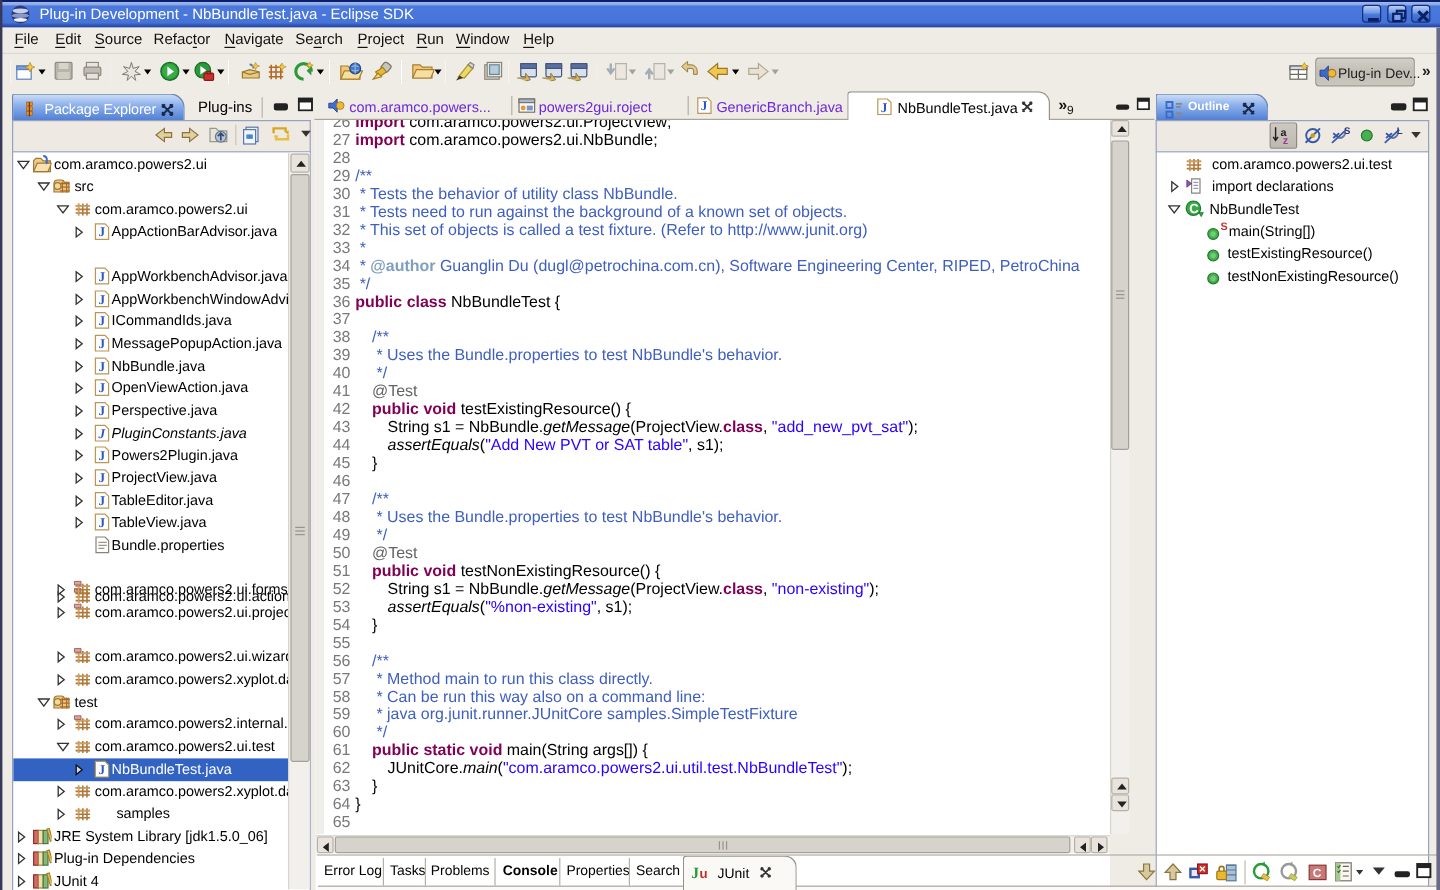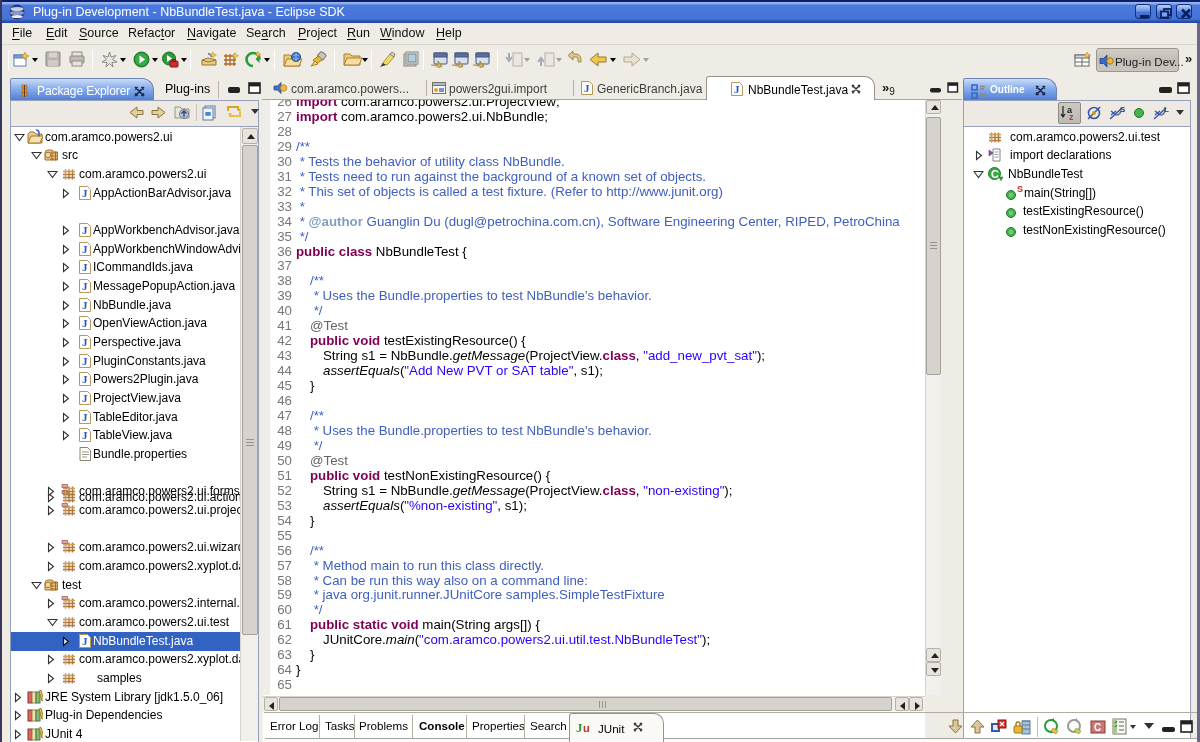--- a/index.html
+++ b/index.html
@@ -18,21 +18,21 @@
 .tsep{position:absolute;top:5px;width:1px;height:20px;background:#c9c5bc;border-right:1px solid #fff;}
 .ticon{position:absolute;top:6px;}
 .tdrop{position:absolute;top:13px;width:0;height:0;border-left:3px solid transparent;border-right:3px solid transparent;border-top:4px solid #000;}
 .vtab-sel{position:absolute;height:25px;border:1px solid #6e84b4;border-bottom:none;border-radius:3px 10px 0 0;background:linear-gradient(#cadcf6,#8fb2ec 35%,#6590dd 70%,#4d7cd2 92%,#3d66b8);color:#fff;font-size:12px;}
 .viewbody{position:absolute;border:1px solid #96a2bc;background:#fff;}
 
 .tree{font-size:12px;color:#000;}
 .trow{position:absolute;height:19px;white-space:nowrap;}
 .trow .lbl{position:absolute;top:2px;}
 .sel-row{background:#3263c3;color:#fff;}
-.etab{position:absolute;top:0;height:25px;font-size:12px;color:#404040;}
+.etab{position:absolute;top:0;height:25px;font-size:12px;color:#6d28d9;}
 #editor-clip{left:263px;top:100px;width:662px;height:729px;background:#fff;overflow:hidden;}
 #code{position:absolute;left:0px;top:-5px;font-size:13.3px;line-height:14.95px;white-space:pre;color:#000;}
 .cl{display:flex;}
 .ln{display:inline-block;width:29px;text-align:right;color:#787878;flex:none;}
 .cd{margin-left:4px;}.ind{display:inline-block;}
 .k{color:#7f0055;font-weight:bold;}
 .s{color:#2a00ff;}
 .c{color:#3f5fbf;}
 .jt{color:#7f9fbf;font-weight:bold;}
 .an{color:#646464;}
@@ -445,21 +445,21 @@
       </div>
 <div class="trow" style="left:0;top:206.9px;width:246px;">
         <svg class="abs" style="left:51px;top:4px" width="8" height="11">
           <path d="M1.5 1.5 L6.5 5.5 L1.5 9.5 Z" fill="#fff" stroke="#333" stroke-width="1.1"></path>
         </svg>
         <svg class="abs" style="left:66px;top:1px" width="16" height="16">
           <use href="#i-jfile"></use>
         </svg>
         <span class="lbl" style="left:82px">Perspective.java</span>
       </div>
-<div class="trow" style="left:0;top:225.5px;width:196px;">
+<div class="trow" style="left:0;top:225.5px;width:196px;font-style:italic;">
         <svg class="abs" style="left:51px;top:4px" width="8" height="11">
           <path d="M1.5 1.5 L6.5 5.5 L1.5 9.5 Z" fill="#fff" stroke="#333" stroke-width="1.1"></path>
         </svg>
         <svg class="abs" style="left:66px;top:1px" width="16" height="16">
           <use href="#i-jfile"></use>
         </svg>
         <span class="lbl" style="left:82px">PluginConstants.java</span>
       </div>
 <div class="trow" style="left:0;top:244.2px;width:246px;">
         <svg class="abs" style="left:51px;top:4px" width="8" height="11">
@@ -647,21 +647,21 @@
       <svg class="abs" style="left:6px;top:4px" width="16" height="16">
         <use href="#i-plugin"></use>
       </svg>
       <span class="abs" style="left:25px;top:6px;">com.aramco.powers...</span>
     </div>
   <div class="abs" style="left:164px;top:4px;width:1px;height:16px;background:#b4b0a6;"></div>
   <div class="etab" style="left:165px;width:146px;">
       <svg class="abs" style="left:4px;top:4px" width="16" height="16">
         <use href="#i-product"></use>
       </svg>
-      <span class="abs" style="left:22px;top:6px;">powers2gui.import</span>
+      <span class="abs" style="left:22px;top:6px;">powers2gui.roject</span>
     </div>
   <div class="abs" style="left:311px;top:4px;width:1px;height:16px;background:#b4b0a6;"></div>
   <div class="etab" style="left:312px;width:133px;">
       <svg class="abs" style="left:5px;top:4px" width="15" height="15">
         <use href="#i-jfile"></use>
       </svg>
       <span class="abs" style="left:23px;top:6px;">GenericBranch.java</span>
     </div>
 
   <div class="abs" style="left:444px;top:0px;width:169px;height:24px;background:#fff;border:1px solid #96928a;border-bottom:none;border-radius:3px 10px 0 0;">

